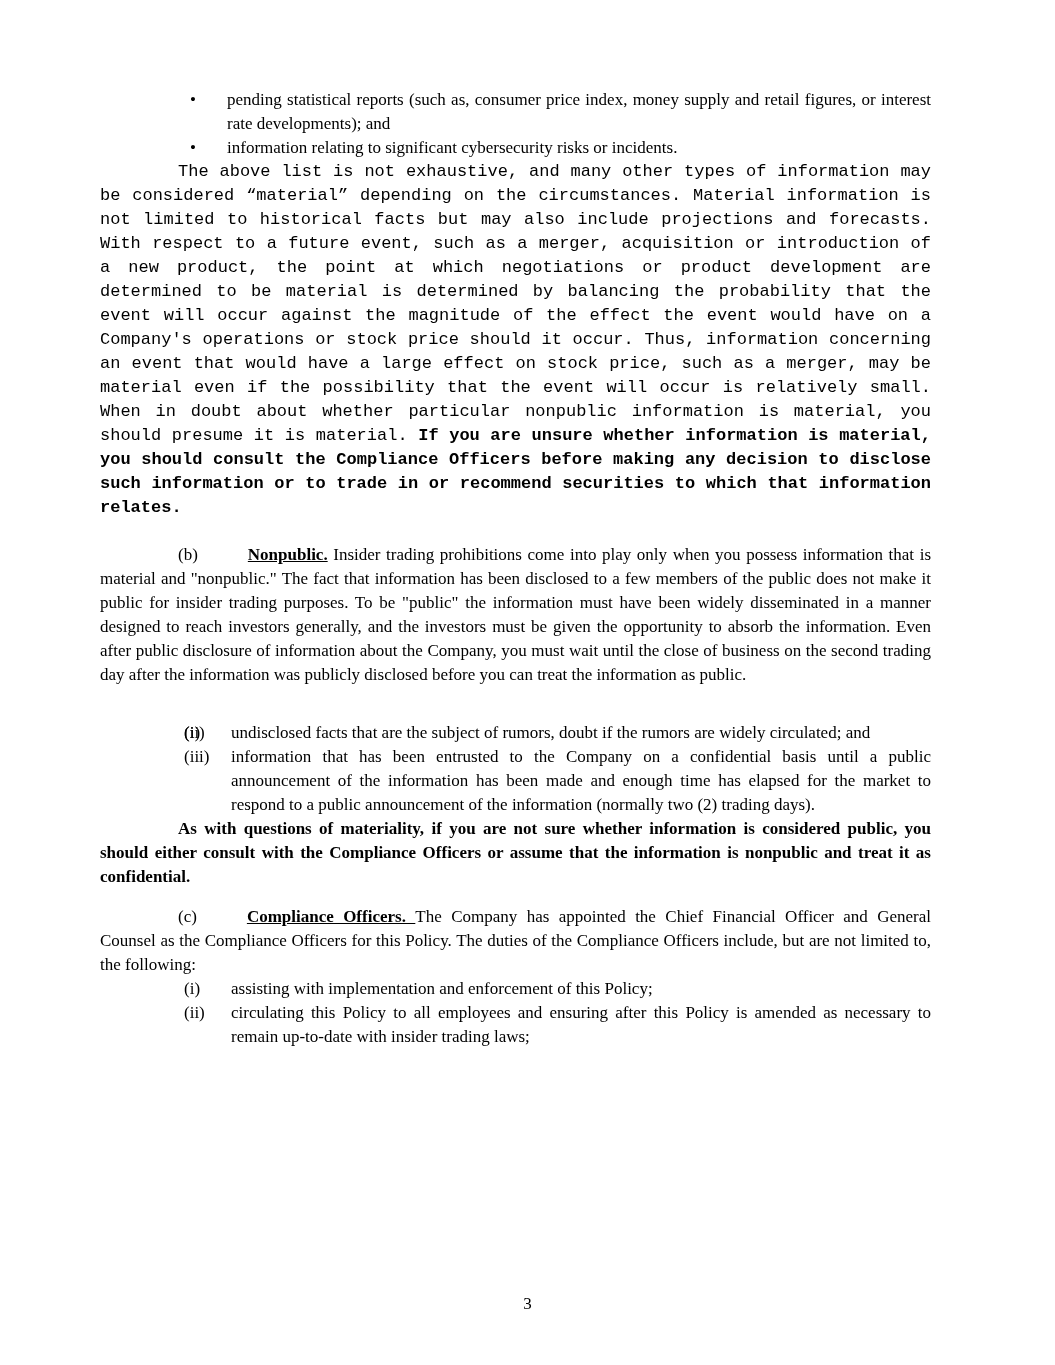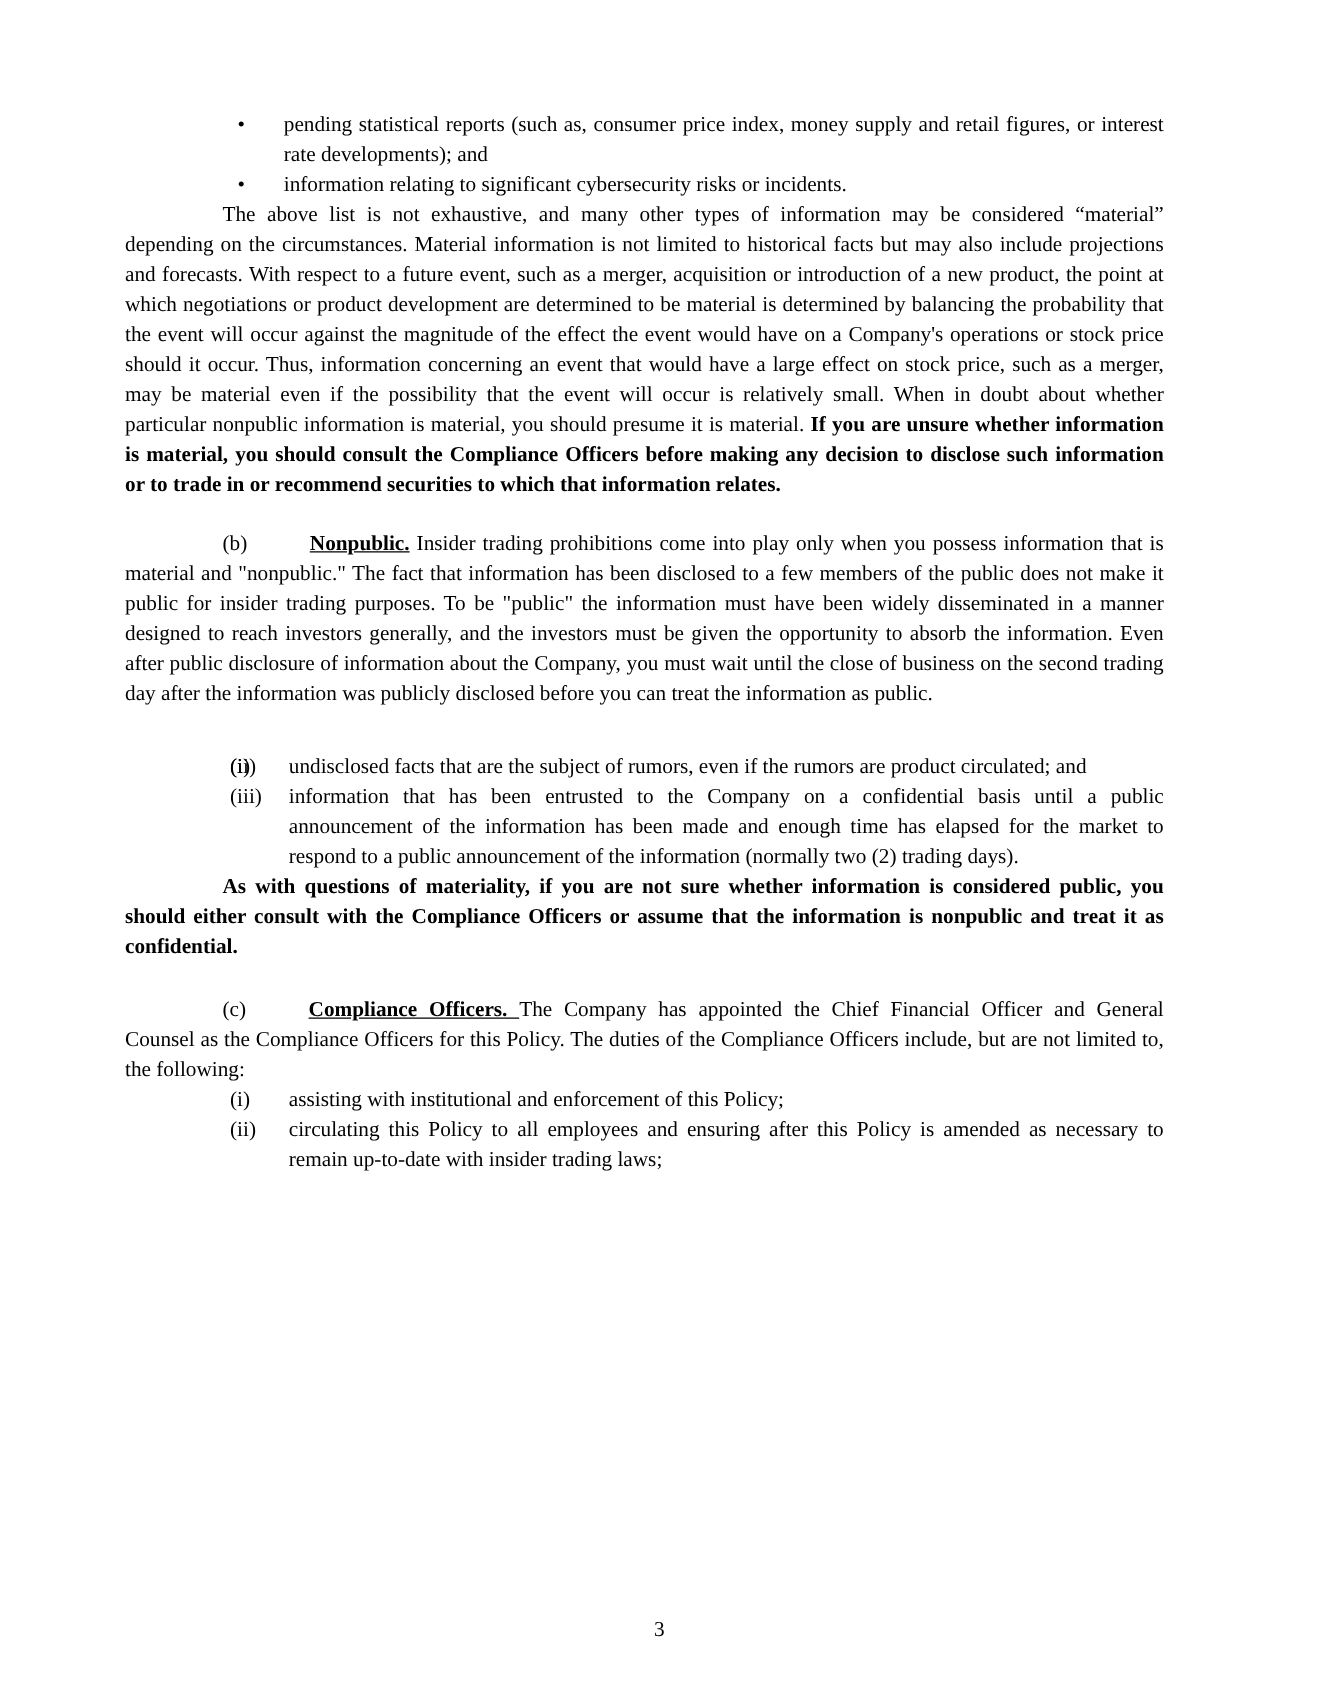--- a/index.html
+++ b/index.html
@@ -55,25 +55,25 @@
     padding-left: 131px;
     text-align: justify;
   }
   .roman-list .marker {
     position: absolute;
     left: 84px;
     top: 0;
   }
   
   .m-bullets     { margin-bottom: 26px; }
-  .m-para1      { margin-bottom: 23px; }
+  .m-para1      { margin-bottom: 23px; font-family: Liberation Mono, monospace; }
   .m-parab      { margin-bottom: 34px; }
   .m-intro      { margin-bottom: 21px; }
   .m-list1      { margin-bottom: 23px; }
-  .m-boldpara   { margin-bottom: 27px; }
+  .m-boldpara   { margin-bottom: 16px; }
   .m-parac      { }
   .page-footer {
     position: absolute;
     top: 1292px;
     left: 0;
     width: 1055px;
     text-align: center;
     font-size: 17px;
     line-height: 24px;
   }
@@ -98,36 +98,36 @@
 
   <p class="indent m-parab"><span>(b)</span><span class="tab"></span><span class="uheading">Nonpublic.</span><span> Insider trading prohibitions come into play only when you possess information that is material and "nonpublic." The fact that information has been disclosed to a few members of the public does not make it public for insider trading purposes. To be "public" the information must have been widely disseminated in a manner designed to reach investors generally, and the investors must be given the opportunity to absorb the information. Even after public disclosure of information about the Company, you must wait until the close of business on the second trading day after the information was publicly disclosed before you can treat the information as public.</span></p>
 
 
   <ol class="roman-list m-list1">
     <li>
       <span class="marker">(i)</span>
     </li>
     <li>
       <span class="marker">(ii)</span>
-      <span>undisclosed facts that are the subject of rumors, even if the rumors are product circulated; and</span>
+      <span>undisclosed facts that are the subject of rumors, doubt if the rumors are widely circulated; and</span>
     </li>
     <li>
       <span class="marker">(iii)</span>
       <span>information that has been entrusted to the Company on a confidential basis until a public announcement of the information has been made and enough time has elapsed for the market to respond to a public announcement of the information (normally two (2) trading days).</span>
     </li>
   </ol>
 
   <p class="indent bold m-boldpara">As with questions of materiality, if you are not sure whether information is considered public, you should either consult with the Compliance Officers or assume that the information is nonpublic and treat it as confidential.</p>
 
   <p class="indent m-parac"><span>(c)</span><span class="tab"></span><span class="uheading">Compliance Officers. </span><span> The Company has appointed the Chief Financial Officer and General Counsel as the Compliance Officers for this Policy. The duties of the Compliance Officers include, but are not limited to, the following:</span></p>
 
   <ol class="roman-list">
     <li>
       <span class="marker">(i)</span>
-      <span>assisting with institutional and enforcement of this Policy;</span>
+      <span>assisting with implementation and enforcement of this Policy;</span>
     </li>
     <li>
       <span class="marker">(ii)</span>
       <span>circulating this Policy to all employees and ensuring after this Policy is amended as necessary to remain up-to-date with insider trading laws;</span>
     </li>
   </ol>
 
 </div>
 
 <div class="page-footer">3</div>

